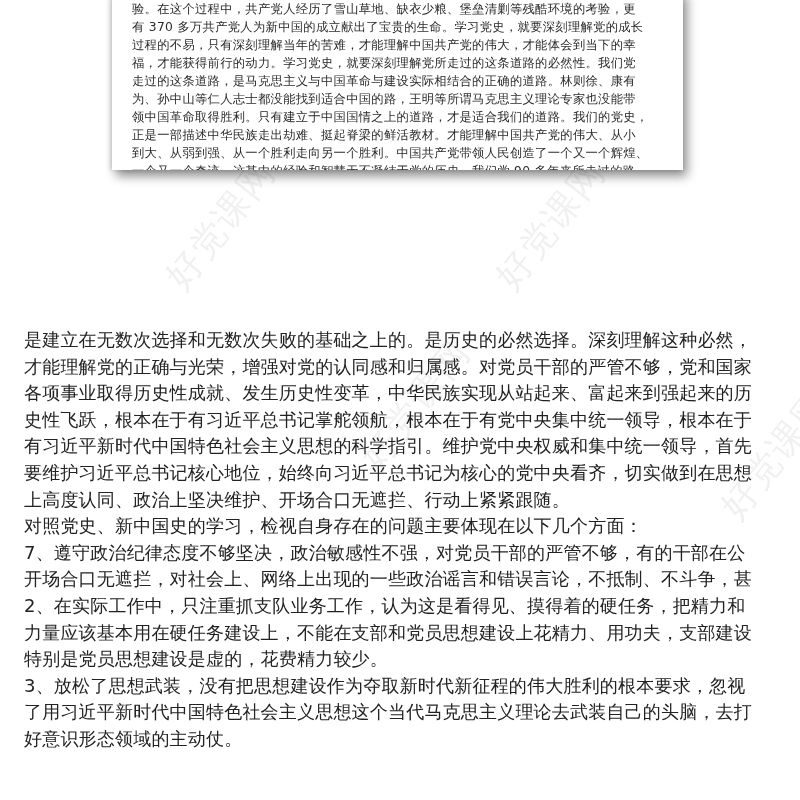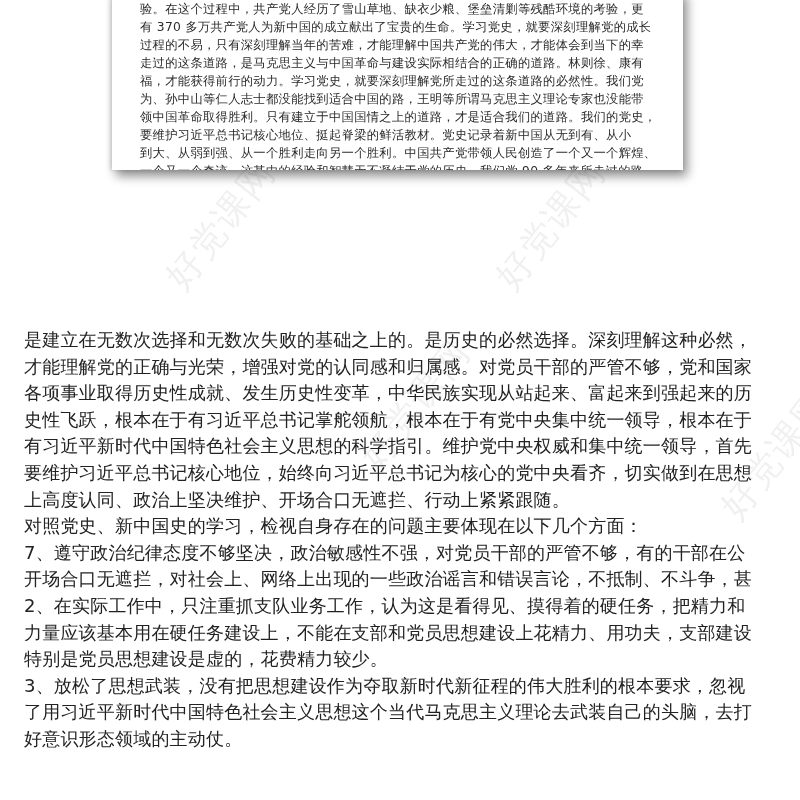--- a/index.html
+++ b/index.html
@@ -67,29 +67,29 @@
   </style>
 </head>
 <body>
 
 <div class="watermark" style="left:145px; top:200px;">好党课网</div>
 <div class="watermark" style="left:475px; top:200px;">好党课网</div>
 <div class="watermark" style="left:340px; top:380px;">好党课网</div>
 <div class="watermark" style="left:700px; top:430px;">好党课网</div>
 
 <div class="card">
-  <div class="card-lines" style="top:10px;margin-left:8px;">
+  <div class="card-lines" style="top:10px;">
     <div class="card-line">验。在这个过程中，共产党人经历了雪山草地、缺衣少粮、堡垒清剿等残酷环境的考验，更</div>
     <div class="card-line">有 370 多万共产党人为新中国的成立献出了宝贵的生命。学习党史，就要深刻理解党的成长</div>
     <div class="card-line">过程的不易，只有深刻理解当年的苦难，才能理解中国共产党的伟大，才能体会到当下的幸</div>
+    <div class="card-line">福，才能获得前行的动力。学习党史，就要深刻理解党所走过的这条道路的必然性。我们党</div>
     <div class="card-line">走过的这条道路，是马克思主义与中国革命与建设实际相结合的正确的道路。林则徐、康有</div>
-    <div class="card-line">福，才能获得前行的动力。学习党史，就要深刻理解党所走过的这条道路的必然性。我们党</div>
     <div class="card-line">为、孙中山等仁人志士都没能找到适合中国的路，王明等所谓马克思主义理论专家也没能带</div>
     <div class="card-line">领中国革命取得胜利。只有建立于中国国情之上的道路，才是适合我们的道路。我们的党史，</div>
-    <div class="card-line">要维护习近平总书记核心地位、挺起脊梁的鲜活教材。党史记录着新中国从无到有、从小</div>
+    <div class="card-line">正是一部描述中华民族走出劫难、挺起脊梁的鲜活教材。才能理解中国共产党的伟大、从小</div>
     <div class="card-line">到大、从弱到强、从一个胜利走向另一个胜利。中国共产党带领人民创造了一个又一个辉煌、</div>
     <div class="card-line">一个又一个奇迹，这其中的经验和智慧无不凝结于党的历史。我们党 90 多年来所走过的路，</div>
   </div>
 </div>
 
 <div class="body-text">
   <div class="body-line">是建立在无数次选择和无数次失败的基础之上的。是历史的必然选择。深刻理解这种必然，</div>
   <div class="body-line">才能理解党的正确与光荣，增强对党的认同感和归属感。对党员干部的严管不够，党和国家</div>
   <div class="body-line">各项事业取得历史性成就、发生历史性变革，中华民族实现从站起来、富起来到强起来的历</div>
   <div class="body-line">史性飞跃，根本在于有习近平总书记掌舵领航，根本在于有党中央集中统一领导，根本在于</div>

